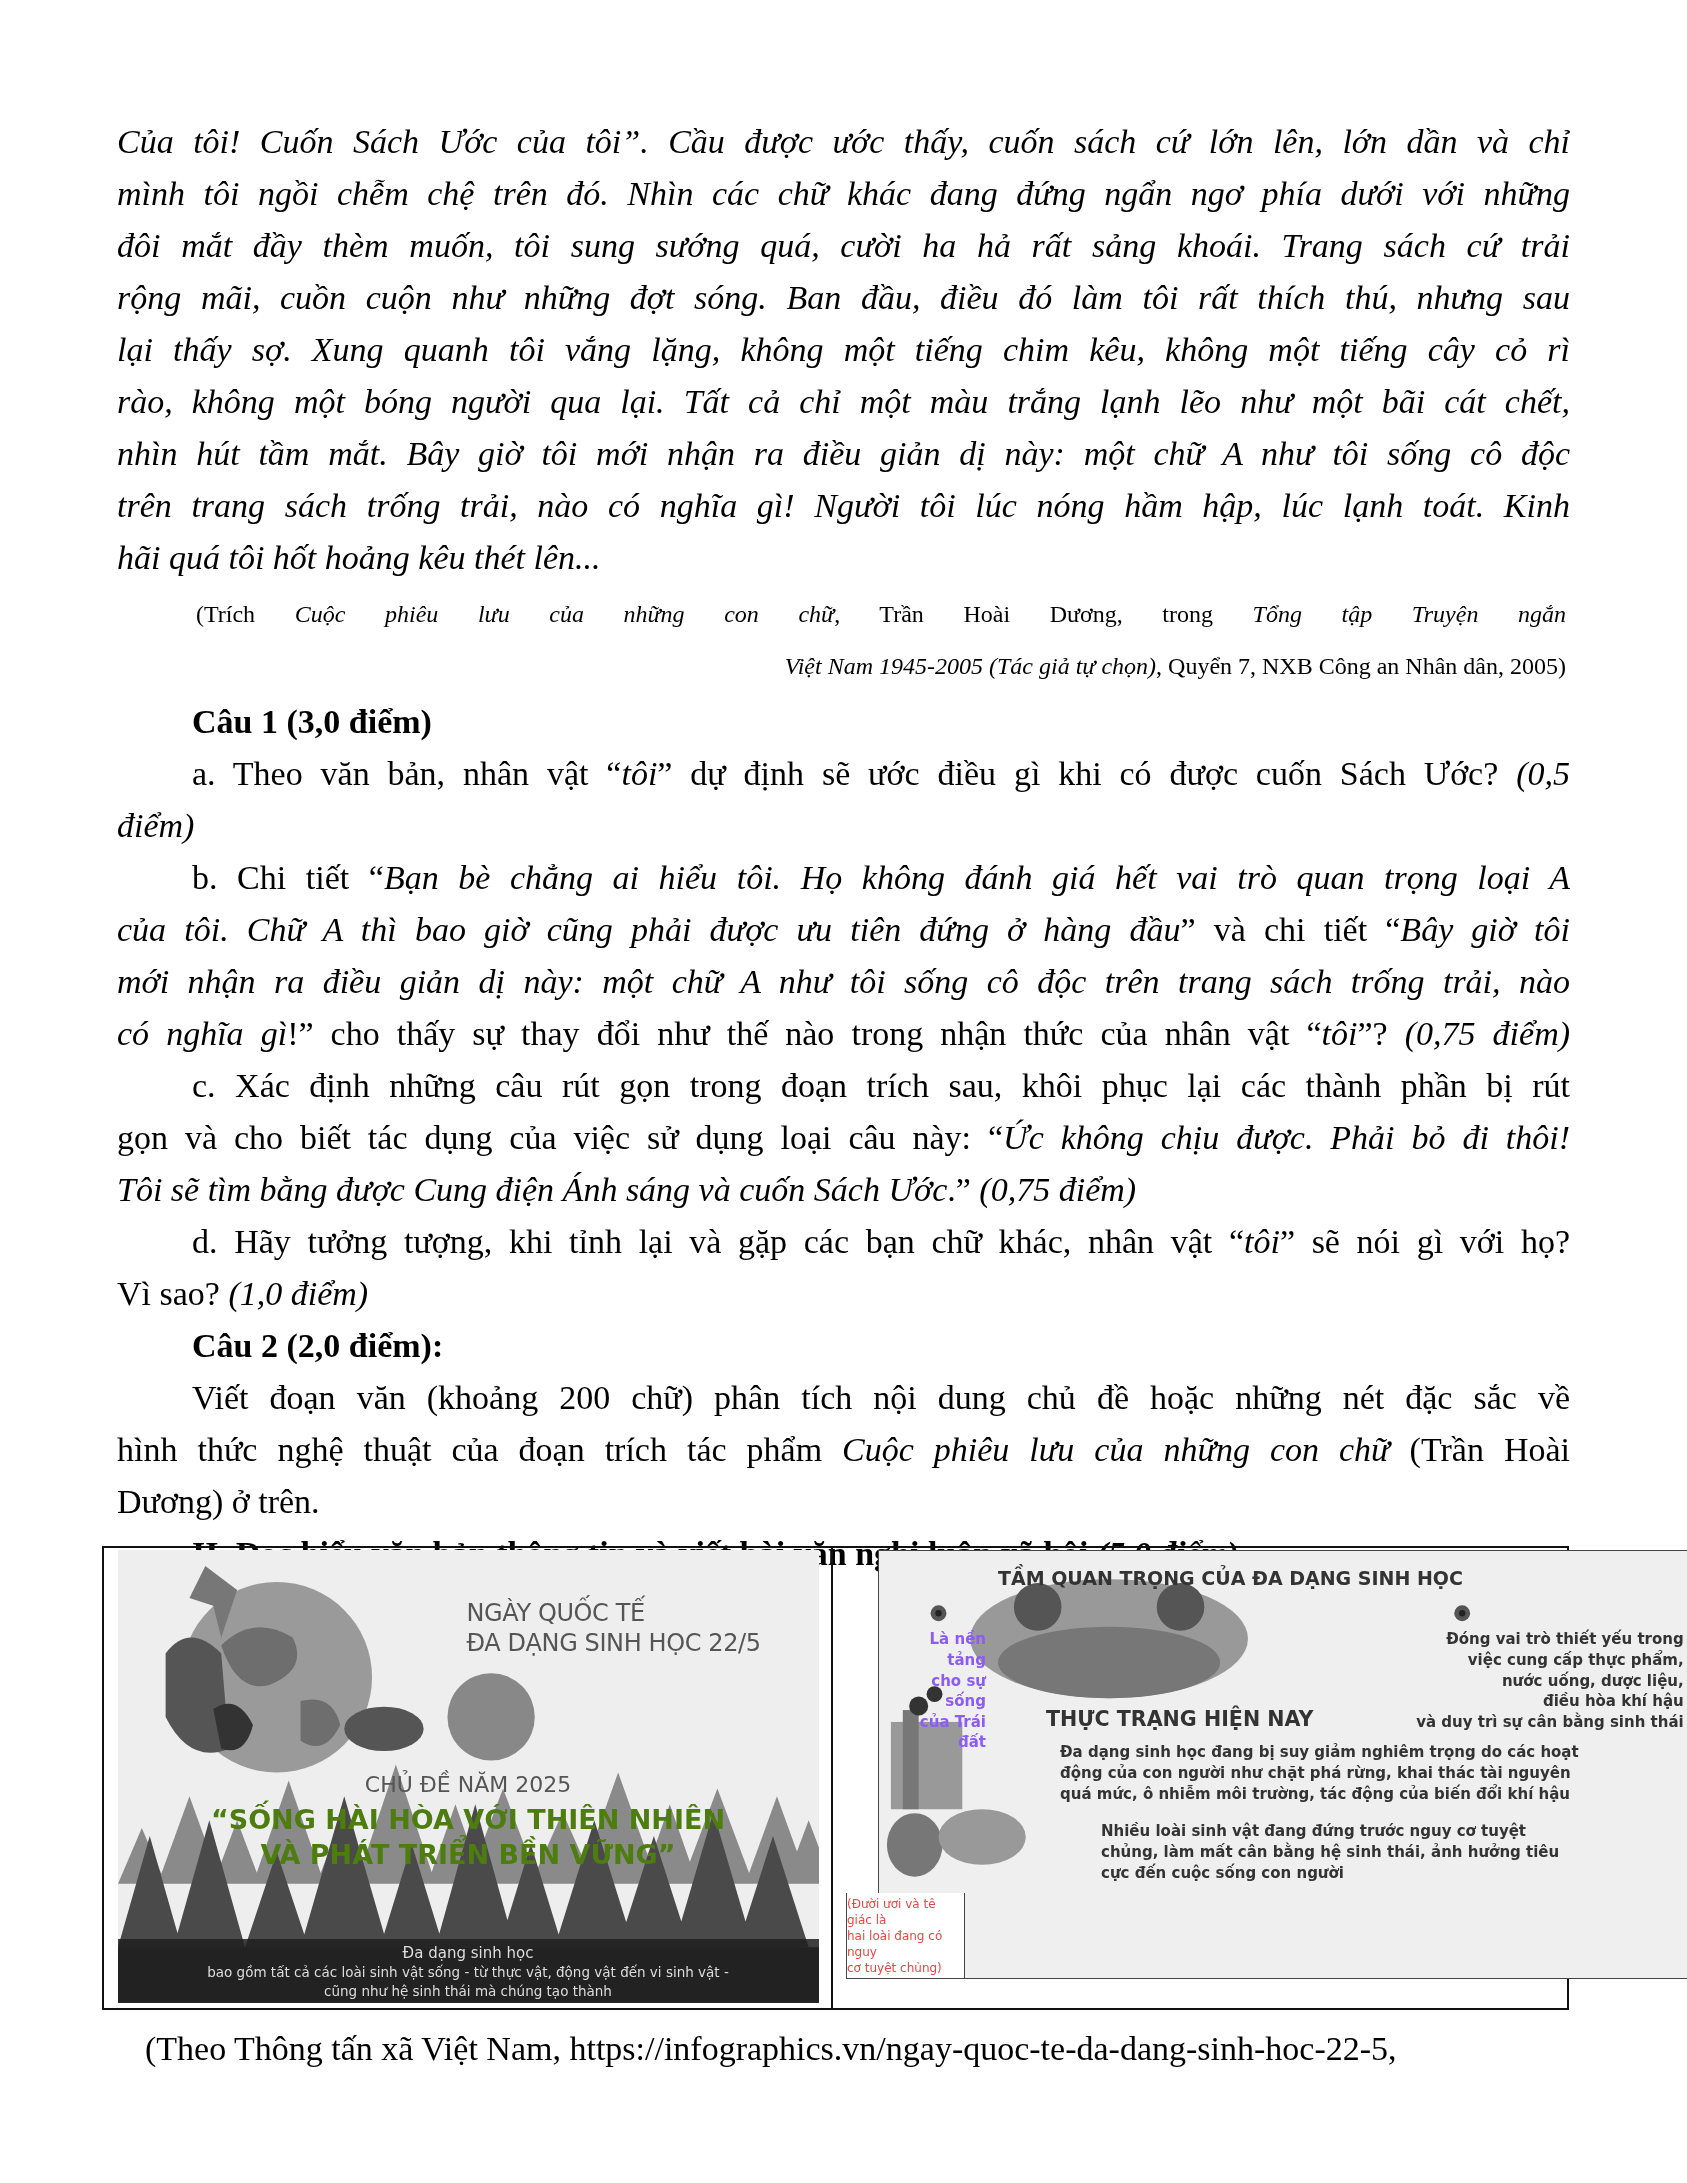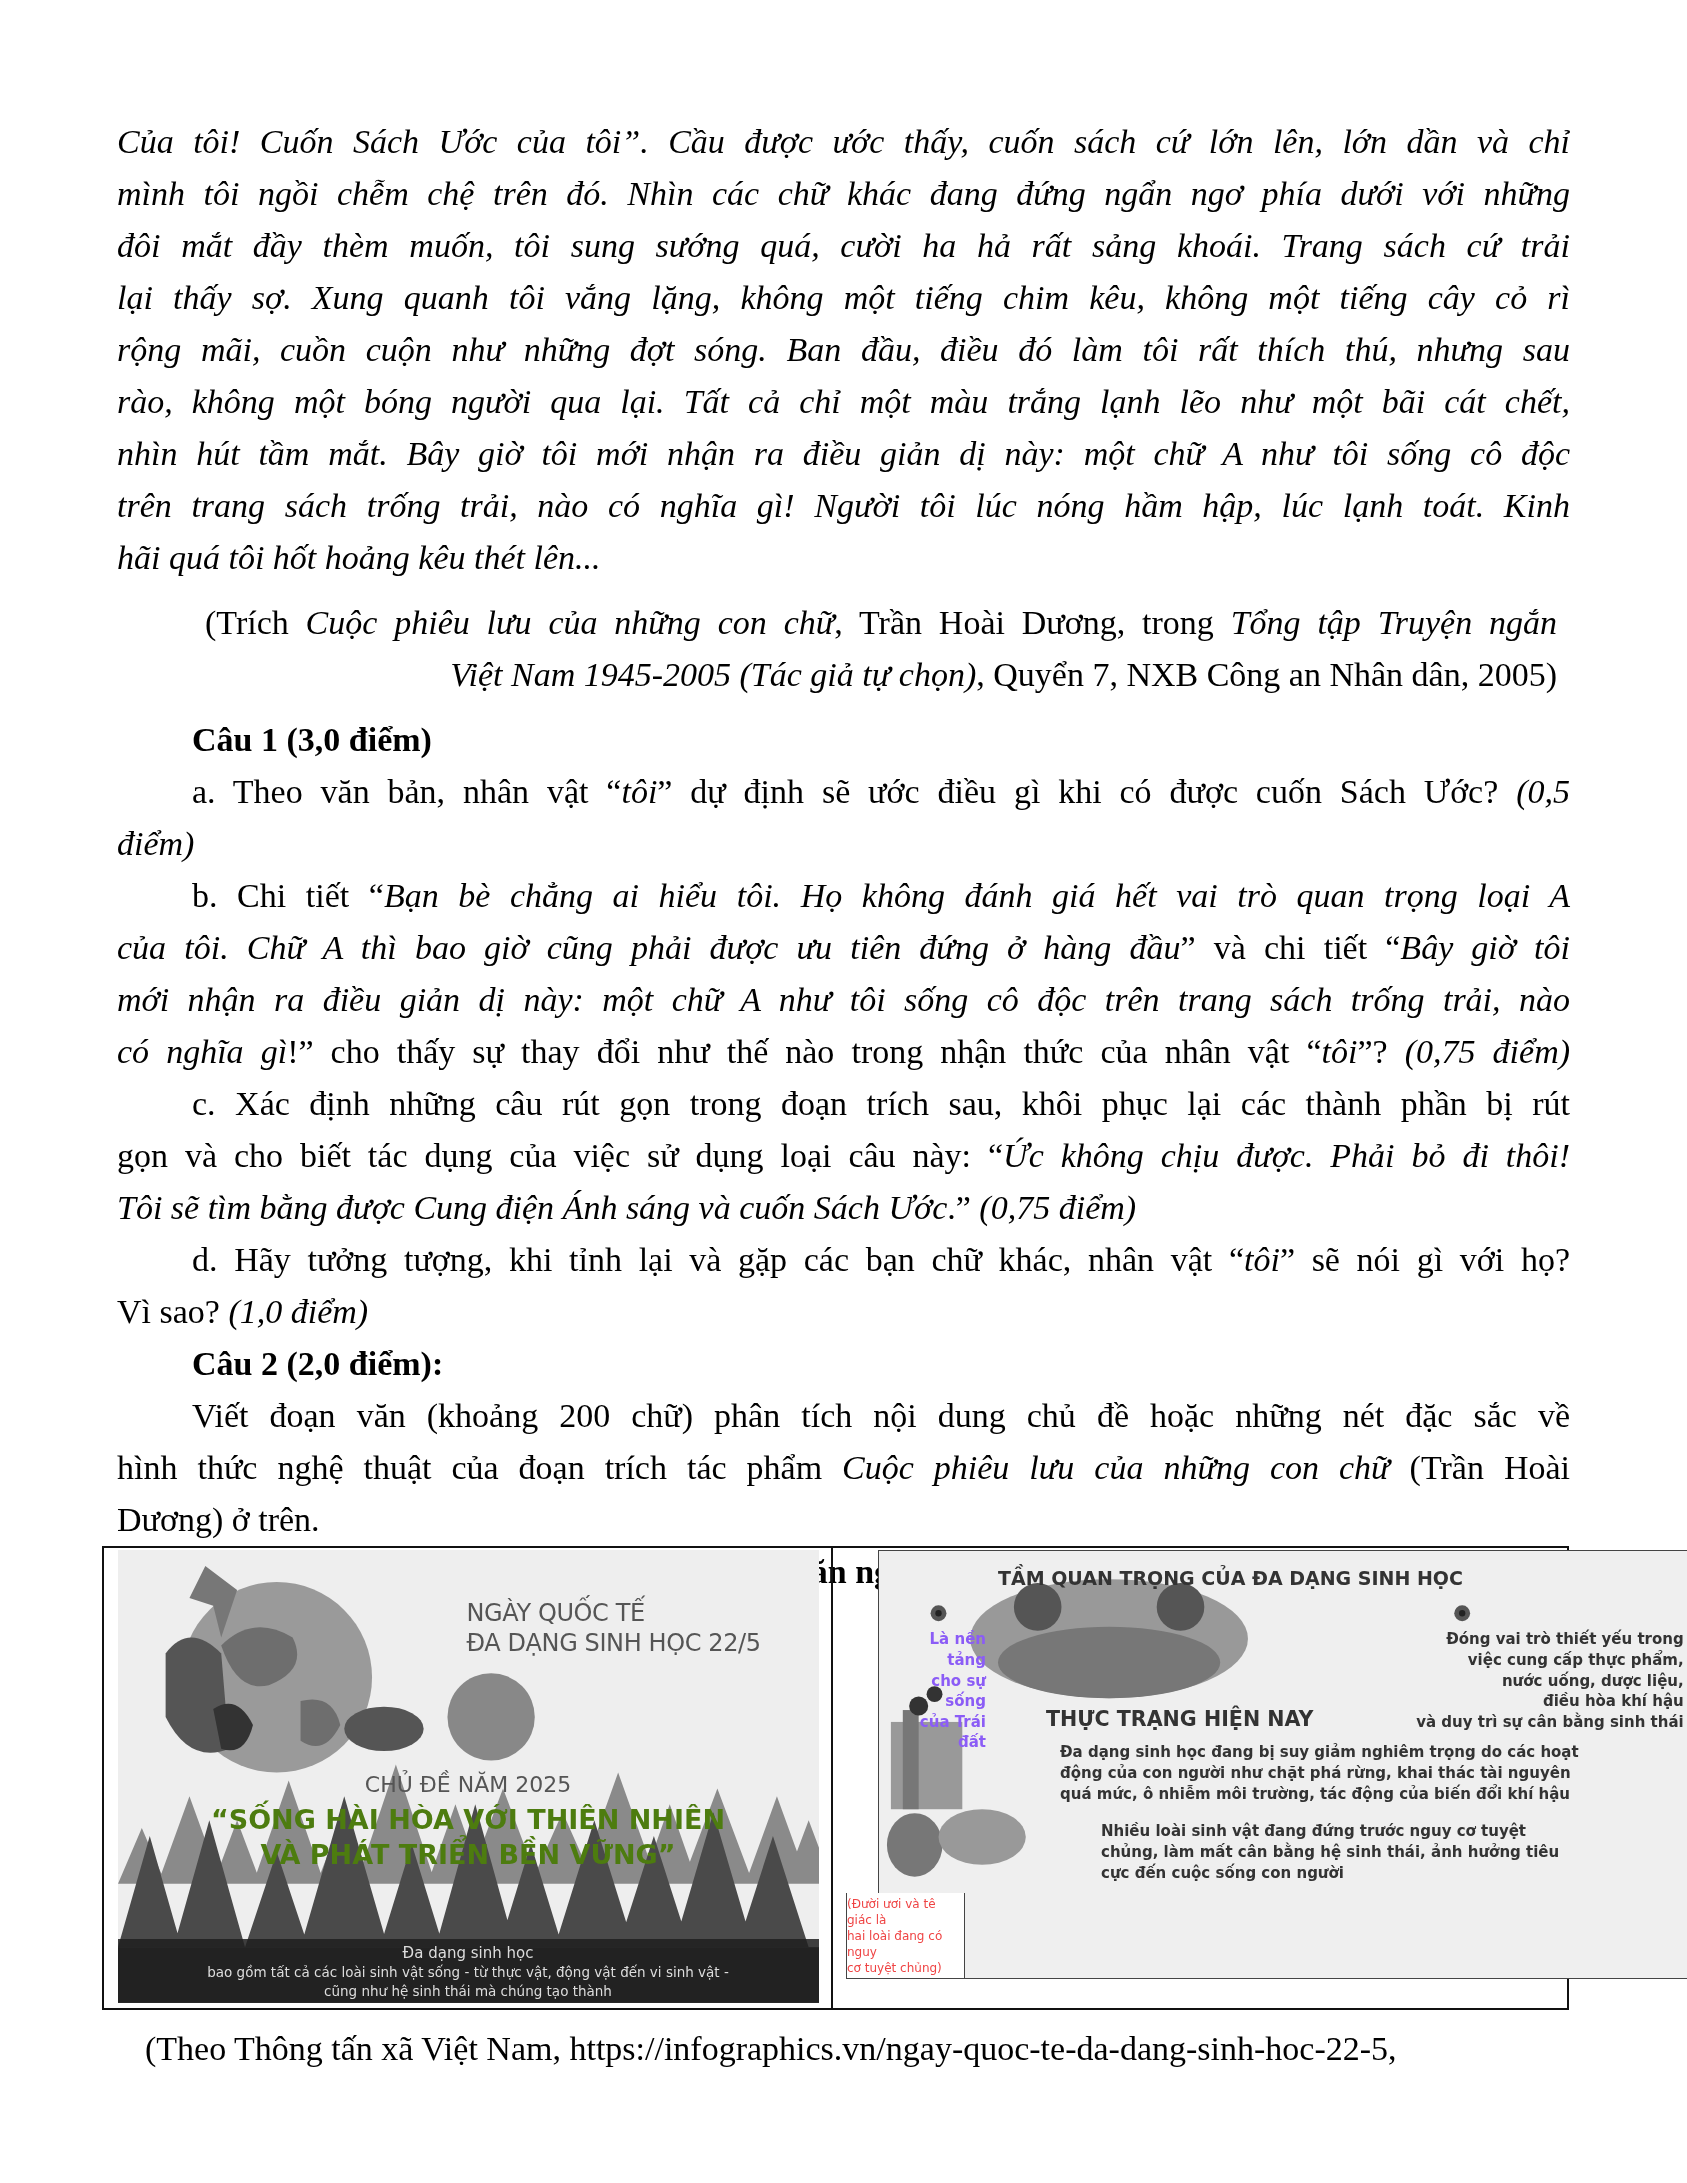--- a/index.html
+++ b/index.html
@@ -1,21 +1,21 @@
 <!DOCTYPE html>
 <html style="font-size:12.7px"><head>
 <meta charset="utf-8">
 <style>
   html, body { margin: 0; padding: 0; background: #ffffff; }
   body { width: 1687px; height: 2183px; position: relative; overflow: hidden;
          font-family: "Liberation Serif", "DejaVu Serif", serif; color: #000; }
   .page { position: absolute; left: 117px; top: 116px; width: 1453px; }
   .p { font-size: 34px; line-height: 52px; text-align: justify; margin: 0; }
   .it { font-style: italic; }
-  .cite { text-align: right; margin: 13px; font-size: 34px; line-height: 52px; }
+  .cite { text-align: right; margin: 4px; font-size: 24px; line-height: 52px; }
   .cite .l1 { display: block; text-align: left; padding-left: 75px; }
   .h { font-weight: bold; font-size: 34px; line-height: 52px; margin: 0; padding-left: 75px; }
   .line { display: block; text-align-last: justify; }
   .last { display: block; }
 
   .figbox { position: absolute; left: 102px; top: 1546px; width: 1467px; height: 464px;
             border: 2.4px solid #111; box-sizing: border-box; }
   .fig-divider { position: absolute; left: 727px; top: 0; bottom: 0; width: 1.6px; background: #111; }
   .fig-left { position: absolute; left: 13.5px; top: 2.4px; width: 701px; height: 453px; background: #eeeeee; overflow: hidden; }
   .fig-right { position: absolute; left: 774px; top: 2.4px; width: 821px; height: 429px; background: #efefef; overflow: hidden;
@@ -42,22 +42,22 @@
 </style>
 </head>
 <body>
 
 <div class="page">
   <div>
     <p class="p it">
       <span class="line">Của tôi! Cuốn Sách Ước của tôi”. Cầu được ước thấy, cuốn sách cứ lớn lên, lớn dần và chỉ</span>
       <span class="line">mình tôi ngồi chễm chệ trên đó. Nhìn các chữ khác đang đứng ngẩn ngơ phía dưới với những</span>
       <span class="line">đôi mắt đầy thèm muốn, tôi sung sướng quá, cười ha hả rất sảng khoái. Trang sách cứ trải</span>
+      <span class="line">rộng mãi, cuồn cuộn như những đợt sóng. Ban đầu, điều đó làm tôi rất thích thú, nhưng sau</span>
       <span class="line">lại thấy sợ. Xung quanh tôi vắng lặng, không một tiếng chim kêu, không một tiếng cây cỏ rì</span>
-      <span class="line">rộng mãi, cuồn cuộn như những đợt sóng. Ban đầu, điều đó làm tôi rất thích thú, nhưng sau</span>
       <span class="line">rào, không một bóng người qua lại. Tất cả chỉ một màu trắng lạnh lẽo như một bãi cát chết,</span>
       <span class="line">nhìn hút tầm mắt. Bây giờ tôi mới nhận ra điều giản dị này: một chữ A như tôi sống cô độc</span>
       <span class="line">trên trang sách trống trải, nào có nghĩa gì! Người tôi lúc nóng hầm hập, lúc lạnh toát. Kinh</span>
       <span class="last">hãi quá tôi hốt hoảng kêu thét lên...</span>
     </p>
   </div>
 
   <p class="cite">
     <span class="l1 line" style="padding-left:75px;text-align-last:justify;">
       <span>(Trích </span><span class="it">Cuộc phiêu lưu của những con chữ</span><span>, Trần Hoài Dương, trong </span><span class="it">Tổng tập Truyện ngắn</span>

